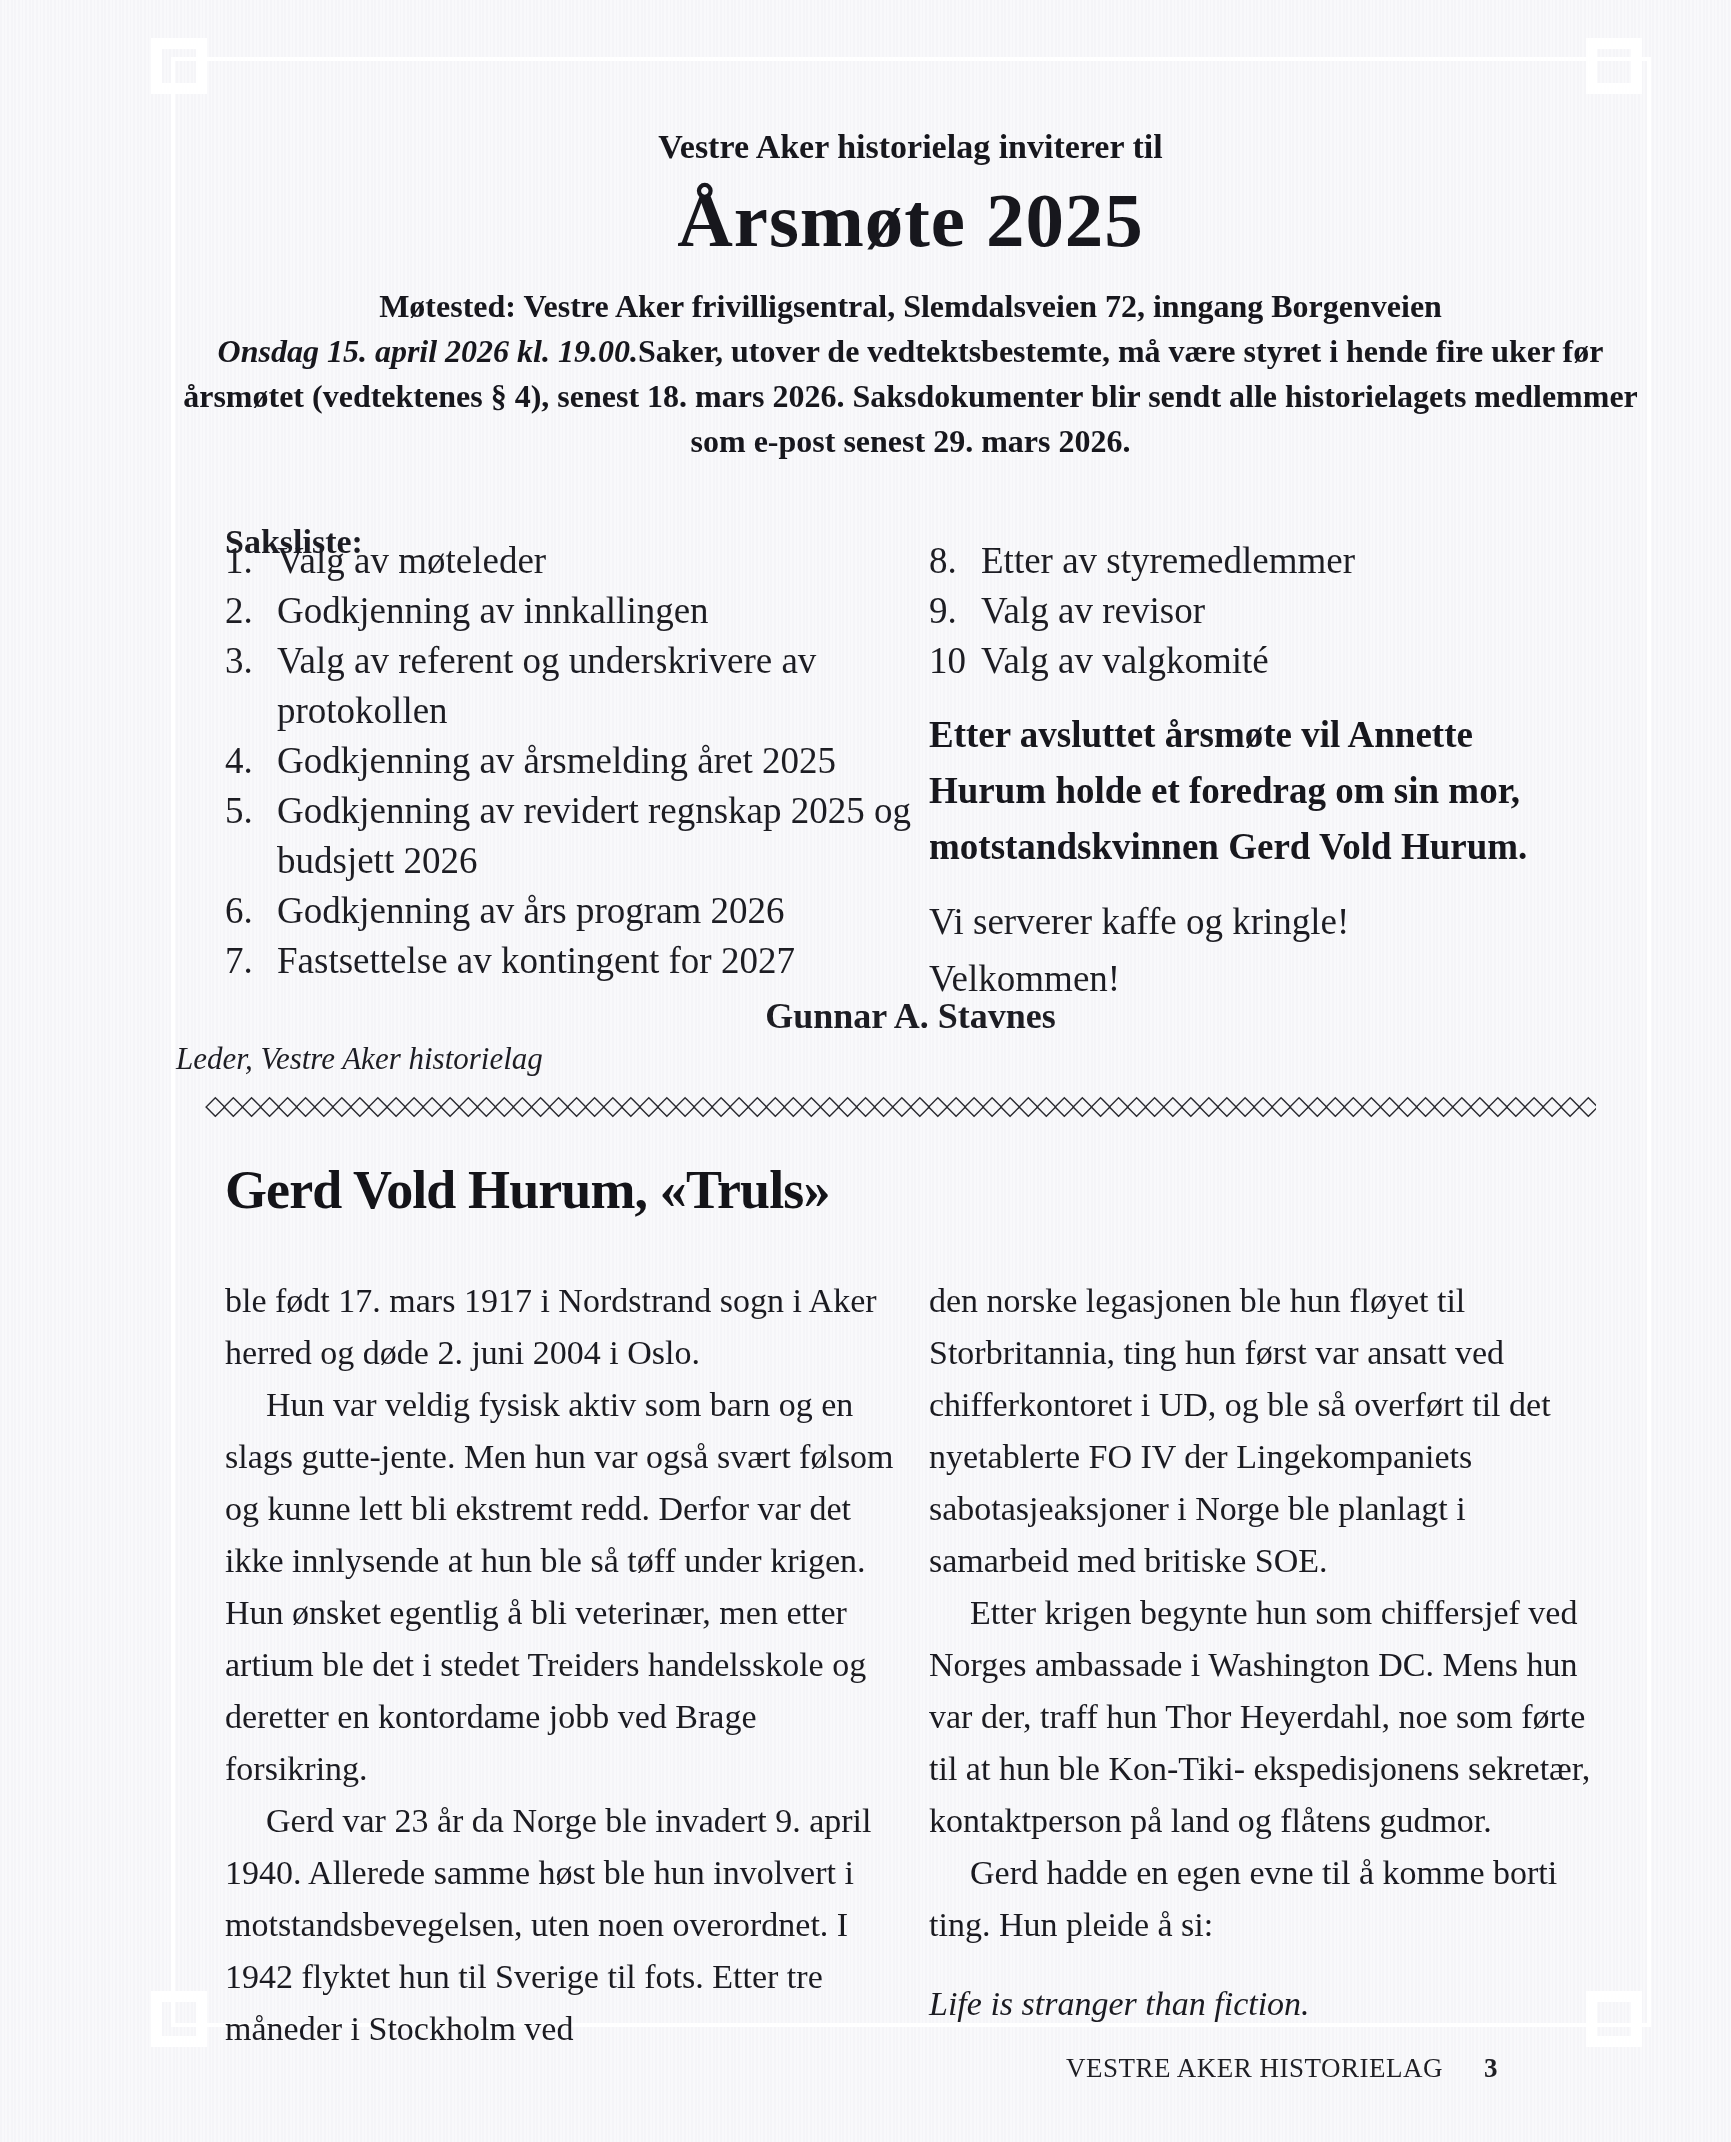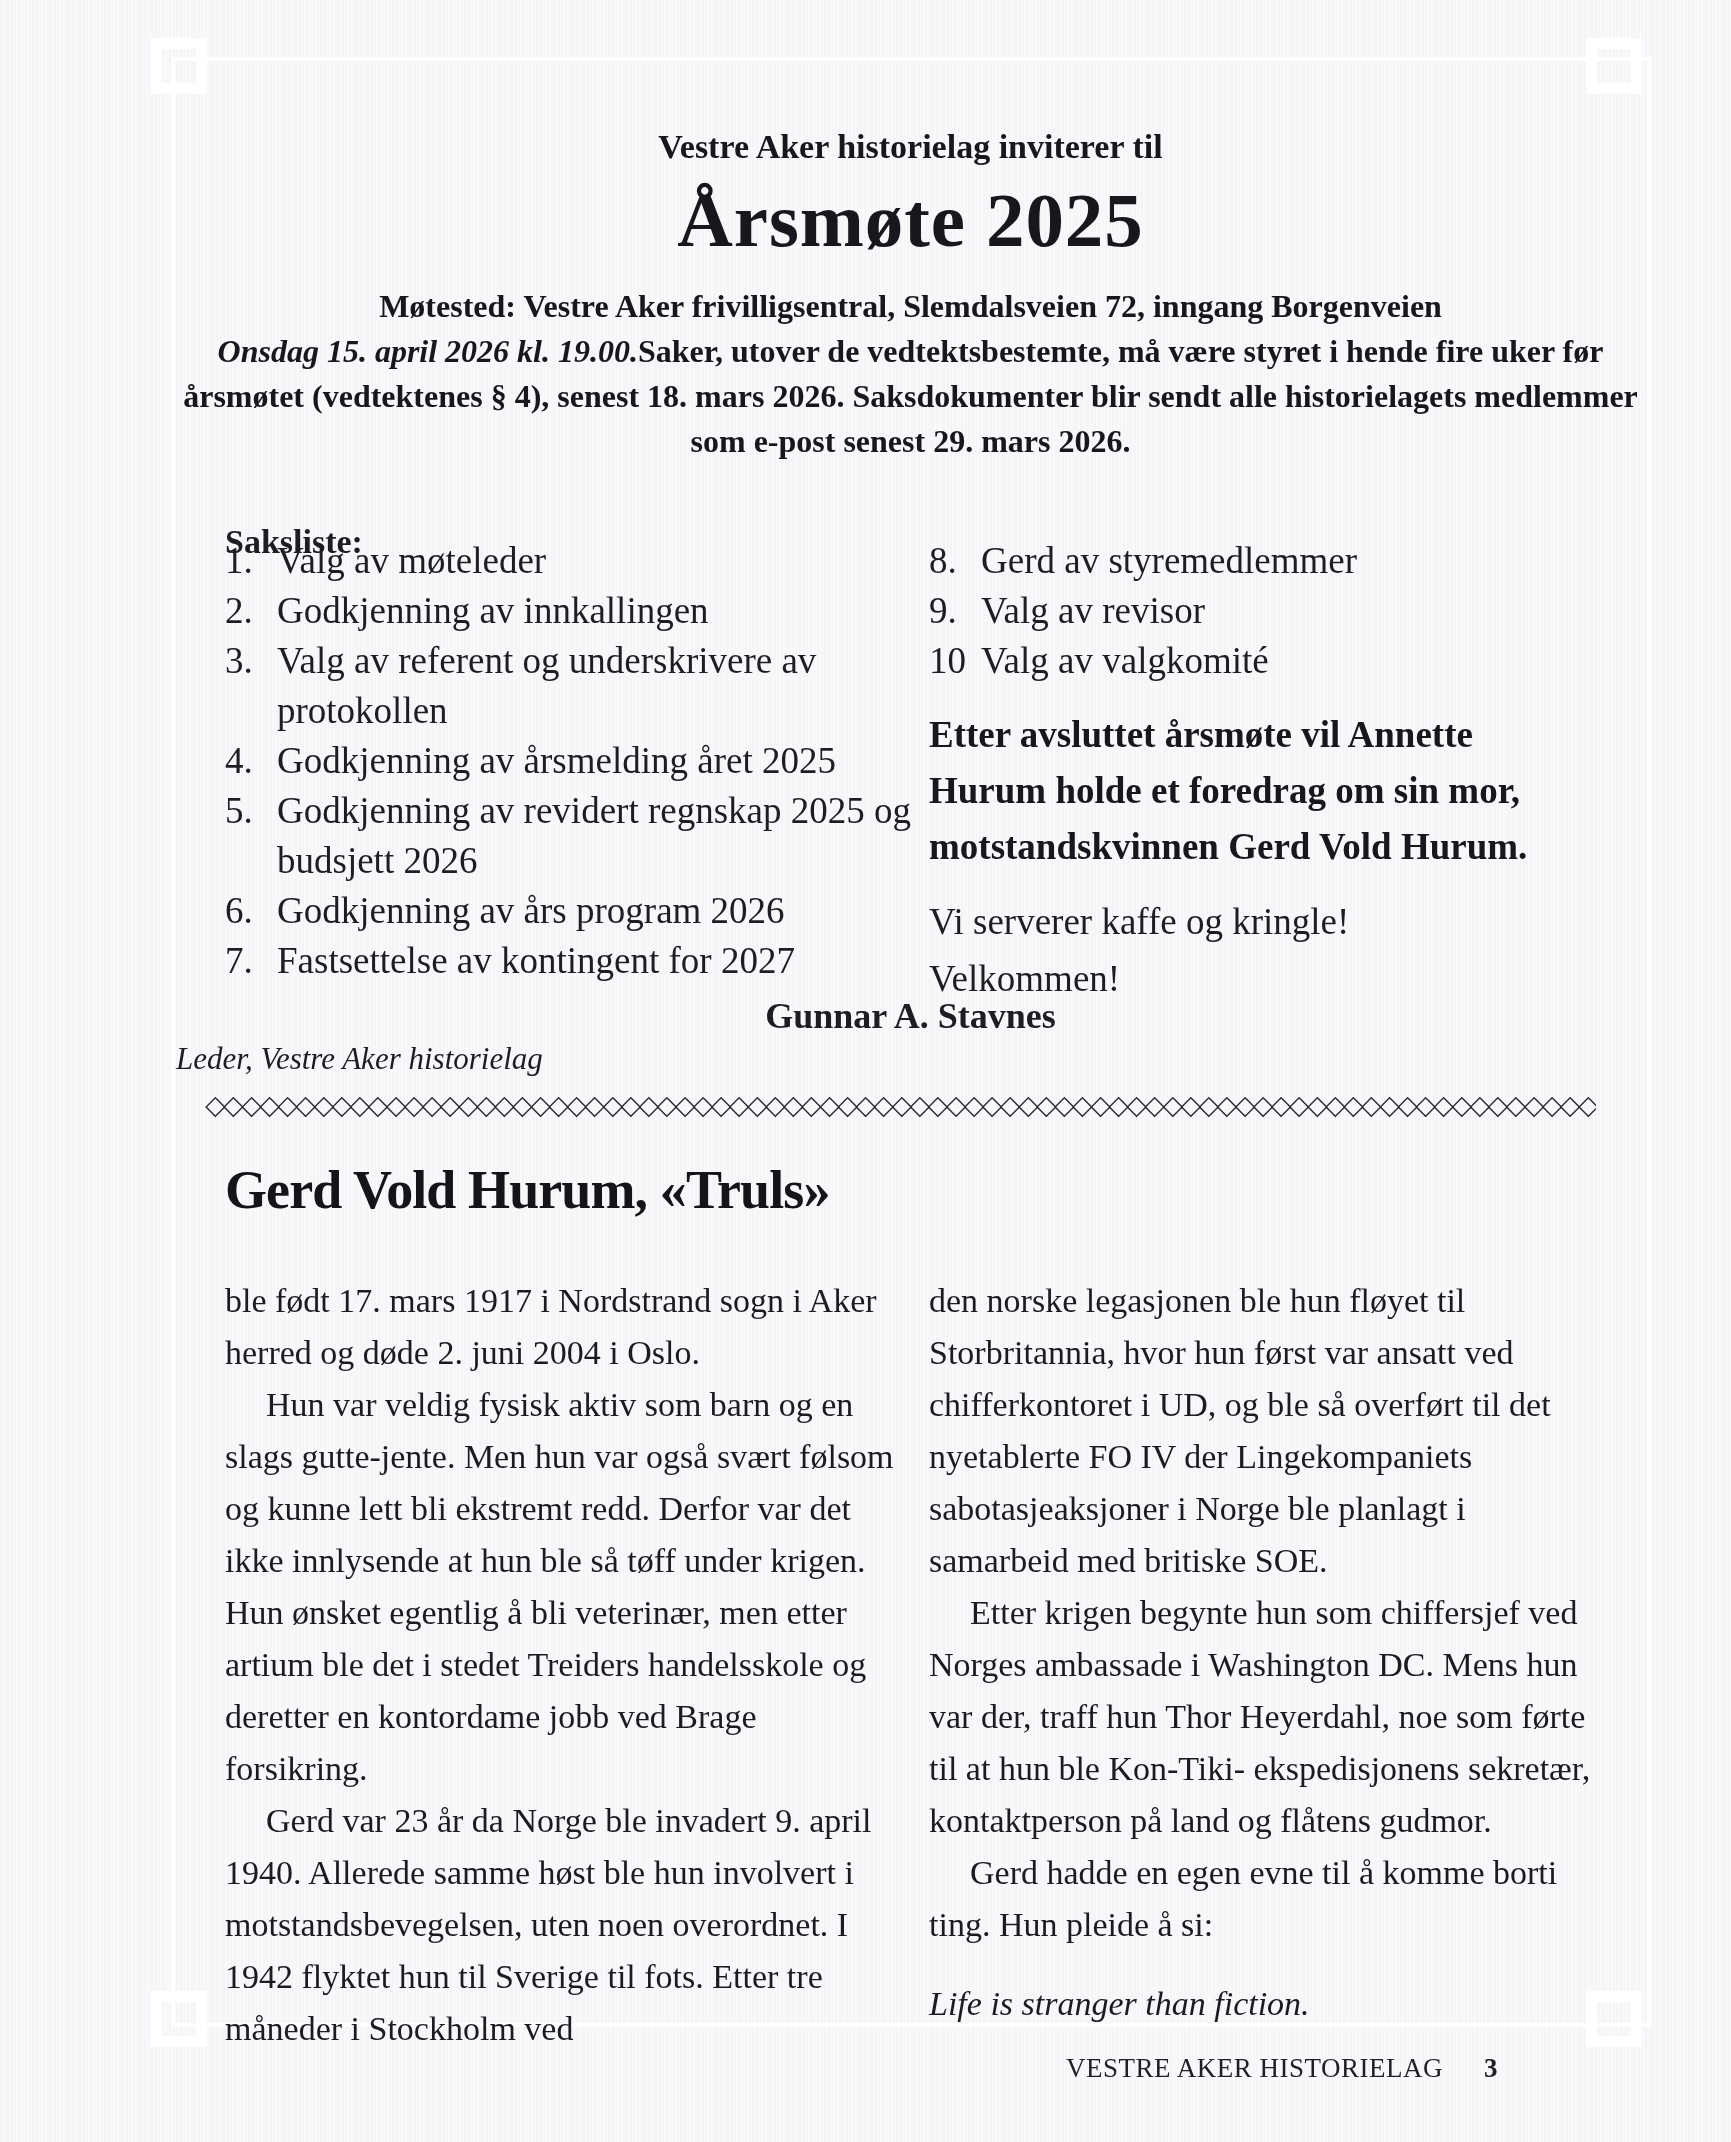--- a/index.html
+++ b/index.html
@@ -142,21 +142,21 @@
         <span class="agenda-text">Godkjenning av års program 2026</span>
       </div>
       <div class="agenda-item">
         <span class="agenda-num">7.</span>
         <span class="agenda-text">Fastsettelse av kontingent for 2027</span>
       </div>
     </div>
   <div class="agenda-col c2 serif">
       <div class="agenda-item">
         <span class="agenda-num">8.</span>
-        <span class="agenda-text">Gerd av styremedlemmer</span>
+        <span class="agenda-text">Etter av styremedlemmer</span>
       </div>
       <div class="agenda-item">
         <span class="agenda-num">9.</span>
         <span class="agenda-text">Valg av revisor</span>
       </div>
       <div class="agenda-item">
         <span class="agenda-num">10</span>
         <span class="agenda-text">Valg av valgkomité</span>
       </div>
     </div>
@@ -173,21 +173,21 @@
 
   <div class="divider serif">◇◇◇◇◇◇◇◇◇◇◇◇◇◇◇◇◇◇◇◇◇◇◇◇◇◇◇◇◇◇◇◇◇◇◇◇◇◇◇◇◇◇◇◇◇◇◇◇◇◇◇◇◇◇◇◇◇◇◇◇◇◇◇◇◇◇◇◇◇◇◇◇◇◇◇◇◇◇◇◇</div>
 
   <div class="headline sans">Gerd Vold Hurum, «Truls»</div>
   <div class="article-col c1 sans">
       <p class="body-para">ble født 17. mars 1917 i Nordstrand sogn i Aker herred og døde 2. juni 2004 i Oslo.</p>
       <p class="body-para indent">Hun var veldig fysisk aktiv som barn og en slags gutte-jente. Men hun var også svært følsom og kunne lett bli ekstremt redd. Derfor var det ikke innlysende at hun ble så tøff under krigen. Hun ønsket egentlig å bli veterinær, men etter artium ble det i stedet Treiders handelsskole og deretter en kontordame jobb ved Brage forsikring.</p>
       <p class="body-para indent">Gerd var 23 år da Norge ble invadert 9. april 1940. Allerede samme høst ble hun involvert i motstandsbevegelsen, uten noen overordnet. I 1942 flyktet hun til Sverige til fots. Etter tre måneder i Stockholm ved</p>
     </div>
   <div class="article-col c2 sans">
-      <p class="body-para">den norske legasjonen ble hun fløyet til Storbritannia, hvor hun først var ansatt ved chifferkontoret i UD, og ble så overført til det nyetablerte FO IV der Lingekompaniets sabotasjeaksjoner i Norge ble planlagt i samarbeid med britiske SOE.</p>
+      <p class="body-para">den norske legasjonen ble hun fløyet til Storbritannia, ting hun først var ansatt ved chifferkontoret i UD, og ble så overført til det nyetablerte FO IV der Lingekompaniets sabotasjeaksjoner i Norge ble planlagt i samarbeid med britiske SOE.</p>
       <p class="body-para indent">Etter krigen begynte hun som chiffersjef ved Norges ambassade i Washington DC. Mens hun var der, traff hun Thor Heyerdahl, noe som førte til at hun ble Kon-Tiki- ekspedisjonens sekretær, kontaktperson på land og flåtens gudmor.</p>
       <p class="body-para indent">Gerd hadde en egen evne til å komme borti ting. Hun pleide å si:</p>
       <p class="body-para italic gap">Life is stranger than fiction.</p>
     </div>
 
   <div class="footer sans">
     <span>VESTRE AKER HISTORIELAG</span><span class="pagenum">3</span>
   </div>
 
 </div>

